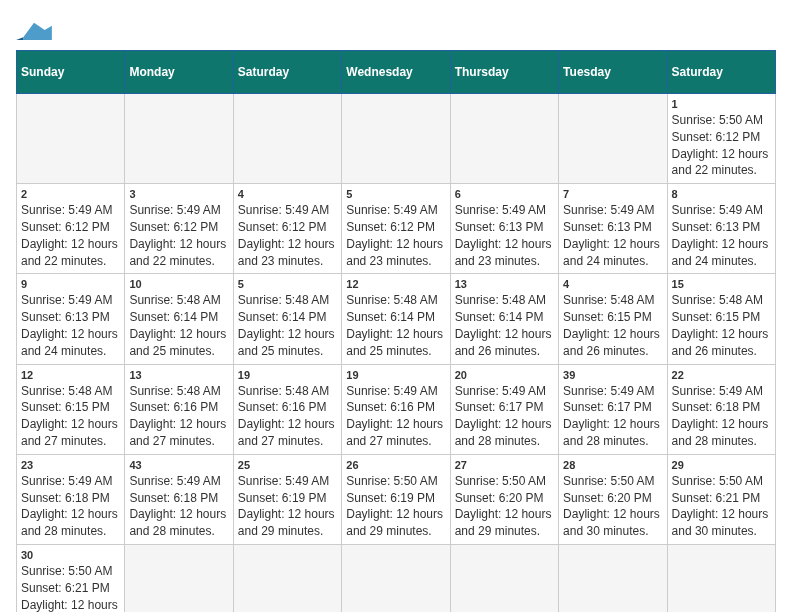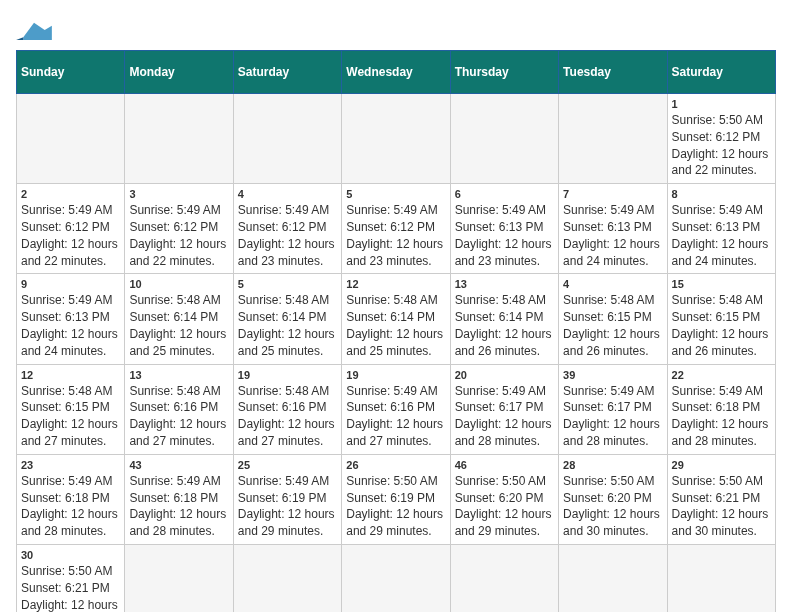--- a/index.html
+++ b/index.html
@@ -313,21 +313,21 @@
 and 29 minutes.</div>
         </td>
         <td>
           <span class="day-number">26</span>
           <div class="day-info" style="white-space: pre-line;">Sunrise: 5:50 AM
 Sunset: 6:19 PM
 Daylight: 12 hours
 and 29 minutes.</div>
         </td>
         <td>
-          <span class="day-number">46</span>
+          <span class="day-number">27</span>
           <div class="day-info" style="white-space: pre-line;">Sunrise: 5:50 AM
 Sunset: 6:20 PM
 Daylight: 12 hours
 and 29 minutes.</div>
         </td>
         <td>
           <span class="day-number">28</span>
           <div class="day-info" style="white-space: pre-line;">Sunrise: 5:50 AM
 Sunset: 6:20 PM
 Daylight: 12 hours

